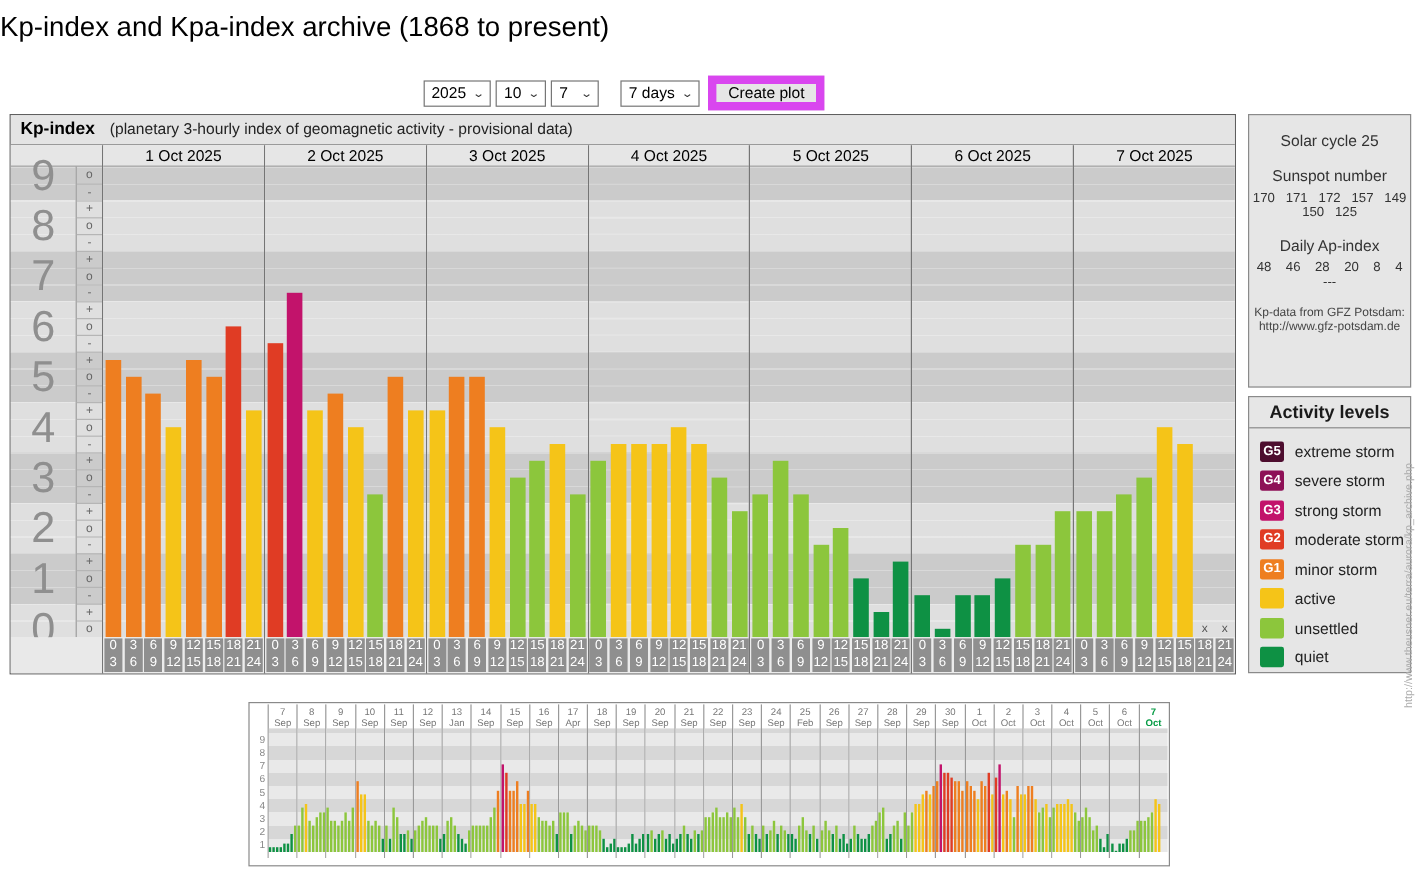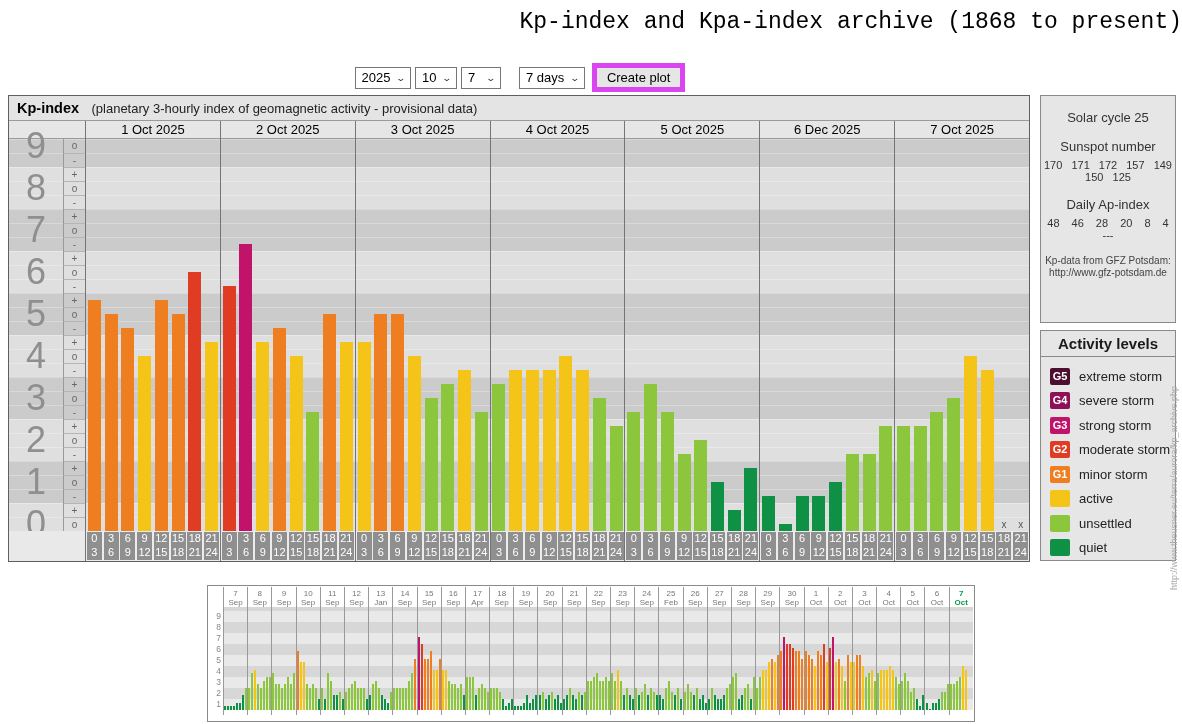--- a/index.html
+++ b/index.html
@@ -1,27 +1,27 @@
 <!DOCTYPE html>
 <html><head>
 <meta charset="utf-8">
 <style>
   * { box-sizing: border-box; margin: 0; padding: 0; }
   html,body { width: 1182px; height: 724px; background: #fff; overflow: hidden;
     font-family: "Liberation Sans", sans-serif; color: #000; }
-  #page-title { text-align: right; font-size: 23px; font-weight: 400; padding-top: 9px; font-family: Liberation Mono, monospace; }
+  #page-title { text-align: left; font-size: 23px; font-weight: 400; padding-top: 9px; }
 
   
   .controls { position: absolute; left: 0; top: 63px; width: 1040px;
     display: flex; justify-content: center; align-items: center; }
   .sel { display: inline-flex; align-items: center; justify-content: space-between;
     border: 1px solid #767676; background: #fff; height: 22px; font-size: 13px;
     padding: 0 5px 0 6px; margin-right: 4px; cursor: default; }
   .sel .chev { font-size: 9px; color: #333; margin-left: 7px; transform: scaleX(1.4); }
-  .btn { height: 29px; background: #e6e6e6; border: 5px solid #d946ef; font-size: 13px;
+  .btn { height: 29px; background: #e6e6e6; border: 7px solid #d946ef; font-size: 13px;
     padding: 0 10px; font-family: "Liberation Sans", sans-serif; }
 
   
   #kp-box { position: absolute; left: 8px; top: 95px; width: 1022px; height: 467px;
     border: 1px solid #5f5f5f; background: #eee; }
   #kp-title-bar { height: 25px; line-height: 24px; background: #e4e4e4;
     border-bottom: 1px solid #9a9a9a; padding-left: 8px; white-space: nowrap; overflow: hidden; }
   #kp-title-bar b { font-size: 14.5px; }
   #kp-title-bar span { font-size: 13px; color: #222; margin-left: 8px; }
   #kp-area { position: relative; height: 440px; background: #ececec; }
@@ -477,21 +477,21 @@
               <div class="hlabel">18
 21</div>
             </div>
             <div class="lslot">
               <div class="hlabel">21
 24</div>
             </div>
           </div>
         </div>
         <div class="day-col">
-          <div class="day-head">6 Dec 2025</div>
+          <div class="day-head">6 Oct 2025</div>
           <div class="day-plot stripes">
             <div class="slot">
               <div class="bar" style="height: 35px; background: rgb(14, 145, 68);"></div>
             </div>
             <div class="slot">
               <div class="bar" style="height: 7px; background: rgb(14, 145, 68);"></div>
             </div>
             <div class="slot">
               <div class="bar" style="height: 35px; background: rgb(14, 145, 68);"></div>
             </div>

